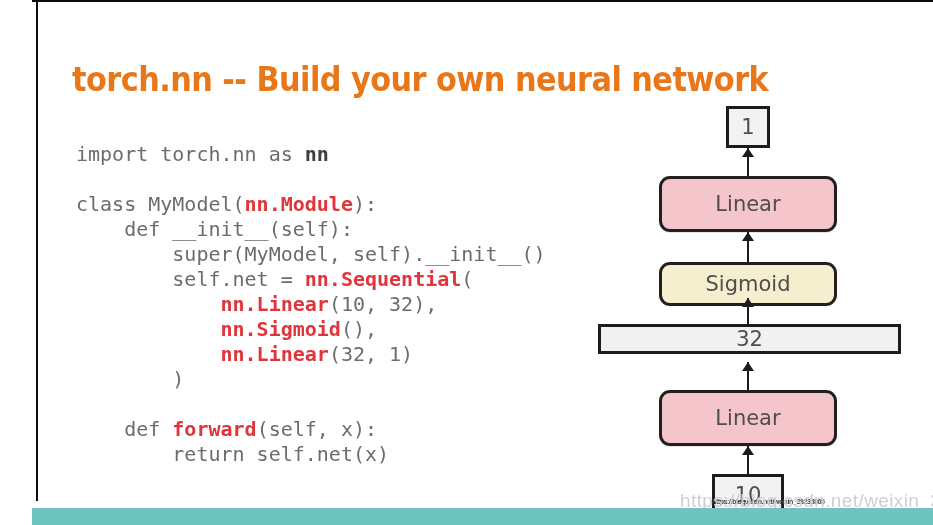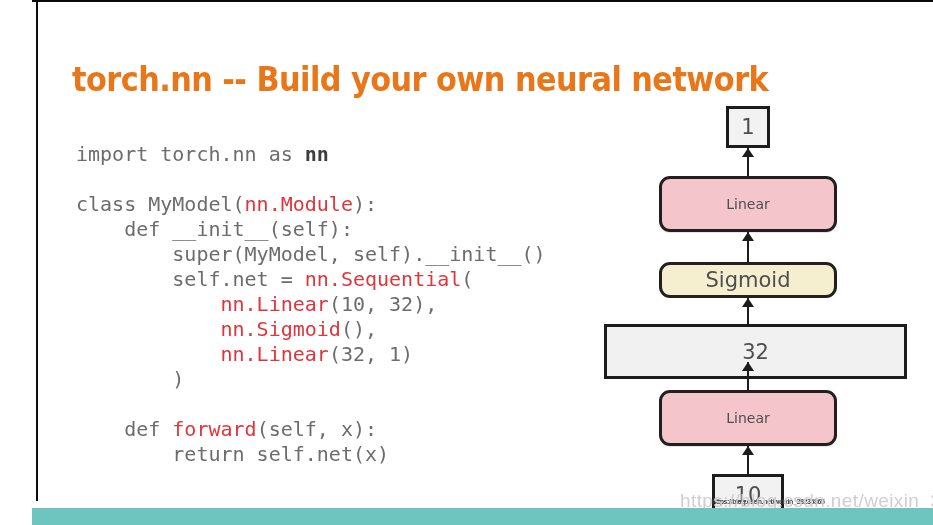--- a/index.html
+++ b/index.html
@@ -56,21 +56,21 @@
     position: absolute;
     left: 44px;
     top: 142px;
     font-family: "DejaVu Sans Mono", monospace;
     font-size: 20px;
     line-height: 25px;
     color: #6c6c6c;
     white-space: pre;
   }
   #code .ln { display: block; height: 25px; white-space: pre; }
-  #code .kw  { color: #e0353a; font-weight: normal; }
+  #code .kw  { color: #e0353a; font-weight: bold; }
   #code .nnb { color: #3e3e3e; font-weight: bold; }
 
   
   #diagram {
     position: absolute;
     left: 556px;
     top: 106px;
     width: 360px;
     height: 419px;
   }
@@ -86,21 +86,21 @@
   }
   .node-io {
     border: 3px solid #1c1c1c;
     background: #f2f2f2;
     font-size: 21px;
   }
   .node-layer {
     border: 3px solid #231f1f;
     border-radius: 11px;
     background: #f4c6cb;
-    font-size: 14px;
+    font-size: 21px;
     box-shadow: 0 1px 0 rgba(0,0,0,0.10);
   }
   .node-act {
     border: 3px solid #231f1f;
     border-radius: 11px;
     background: #f6efcf;
     font-size: 21px;
   }
   .node-wide {
     border: 3px solid #1c1c1c;
@@ -171,27 +171,27 @@
     </div>
     <div class="arrow" style="left:159px; top:42px; height:28px;"></div>
     <div class="arrowhead" style="left:154px; top:42px;"></div>
 
     <div class="node node-layer" style="left:71px; top:70px; width:178px; height:56px;">
       <span>Linear</span>
     </div>
     <div class="arrow" style="left:159px; top:126px; height:30px;"></div>
     <div class="arrowhead" style="left:154px; top:126px;"></div>
 
-    <div class="node node-act" style="left:71px; top:156px; width:178px; height:36px;">
+    <div class="node node-act" style="left:71px; top:156px; width:178px; height:44px;">
       <span>Sigmoid</span>
     </div>
     <div class="arrow" style="left:159px; top:192px; height:26px;"></div>
     <div class="arrowhead" style="left:154px; top:192px;"></div>
 
-    <div class="node node-wide" style="left:16px; top:218px; width:303px; height:55px;">
+    <div class="node node-wide" style="left:10px; top:218px; width:303px; height:30px;">
       <span>32</span>
     </div>
     <div class="arrow" style="left:159px; top:256px; height:28px;"></div>
     <div class="arrowhead" style="left:154px; top:256px;"></div>
 
     <div class="node node-layer" style="left:71px; top:284px; width:178px; height:56px;">
       <span>Linear</span>
     </div>
     <div class="arrow" style="left:159px; top:340px; height:28px;"></div>
     <div class="arrowhead" style="left:154px; top:340px;"></div>

